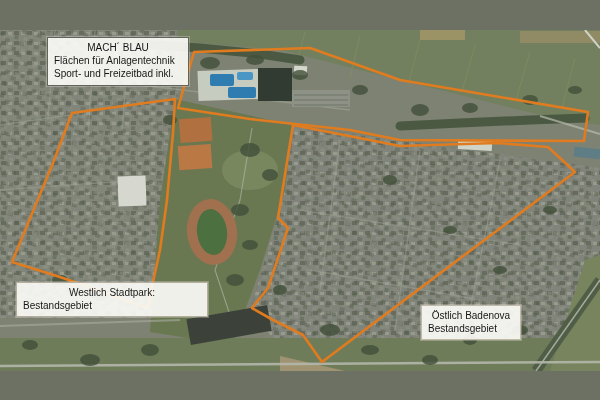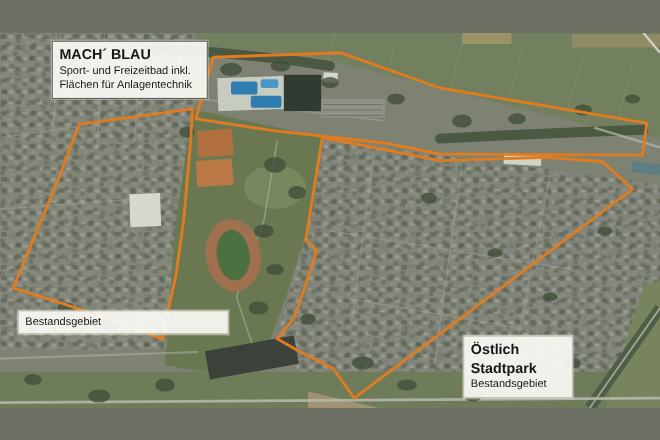--- a/index.html
+++ b/index.html
@@ -16,21 +16,21 @@
   }
   #map-svg{position:absolute;left:0;top:0;}
   .map-label{
     position:absolute;z-index:5;
     background:rgba(250,250,245,0.93);
     border:1px solid #8d8a7c;
     padding:3px 6px 4px 6px;
     color:#161616;font-size:10px;line-height:1.32;
     box-shadow:0 0 0 1px rgba(255,255,255,0.25);
   }
-  .map-label .label-title{font-weight:700;font-size:13px;}
+  .map-label .label-title{font-weight:400;font-size:10px;text-align:center;}
   #label-machblau{left:47px;top:7px;width:128px;border-color:#63635c;}
   #label-westlich{left:16px;top:252px;width:178px;border-color:#b5ae9c;}
   #label-oestlich{left:421px;top:275px;width:86px;border-color:#c3b9a4;}
 </style>
 </head>
 <body>
 
 <div class="letterbox" id="letterbox-top" style="background: rgb(109, 113, 100);"></div>
 
 <div id="map-stage">
@@ -183,28 +183,29 @@
 
     <g id="area-outlines">
         <polygon points="194,22 310,18 400,50 588,82 584,111 400,110 350,100 250,89 178,78" fill="none" stroke="#E07C1F" stroke-width="2.6" stroke-linejoin="round" stroke-linecap="round"></polygon>
         <polygon points="72,83 175,69 173,103 167,170 160,220 153,252 148,278 60,247 12,232 53,133" fill="none" stroke="#E07C1F" stroke-width="2.6" stroke-linejoin="round" stroke-linecap="round"></polygon>
         <polygon points="293,95 400,116 497,113 548,117 575,142 322,332 303,305 273,290 252,278 268,258 288,198 278,188" fill="none" stroke="#E07C1F" stroke-width="2.6" stroke-linejoin="round" stroke-linecap="round"></polygon>
       </g>
   </svg>
 
   <div class="map-label" id="label-machblau">
     <div class="label-title">MACH´ BLAU</div>
+    <div>Flächen für Anlagentechnik</div>
     <div>Sport- und Freizeitbad inkl.</div>
-    <div>Flächen für Anlagentechnik</div>
   </div>
 
   <div class="map-label" id="label-westlich">
+    <div class="label-title">Westlich Stadtpark:</div>
     <div>Bestandsgebiet</div>
   </div>
 
   <div class="map-label" id="label-oestlich">
-    <div class="label-title">Östlich Stadtpark</div>
+    <div class="label-title">Östlich Badenova</div>
     <div>Bestandsgebiet</div>
   </div>
 
 </div>
 
 <div class="letterbox" id="letterbox-bottom" style="background: rgb(109, 113, 100);"></div>
 
 </body></html>

